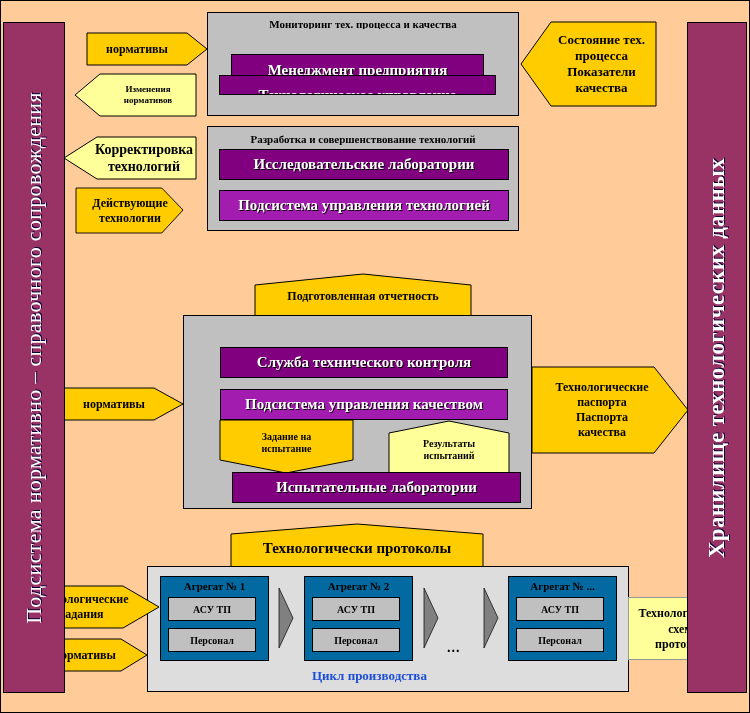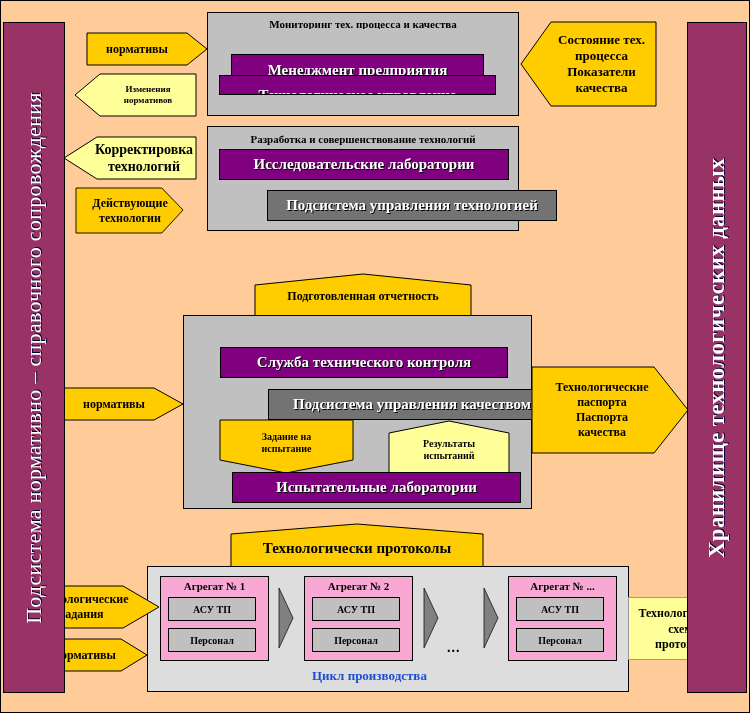--- a/index.html
+++ b/index.html
@@ -6,26 +6,26 @@
   body { width: 750px; height: 713px; position: relative; overflow: hidden; background: #ffffff; font-family: "Liberation Serif", serif; }
   #canvas { position: absolute; left: 0; top: 0; width: 748px; height: 711px; background: #ffcc99; border: 1px solid #000; overflow: hidden; }
   .abs { position: absolute; box-sizing: border-box; }
   .side { background: #993366; border: 1px solid #000; }
   .side-text { position: absolute; left: 50%; top: 50%; white-space: nowrap; color: #fff; font-weight: normal; font-size: 22px; transform: translate(-50%, -50%) rotate(-90deg); text-shadow: 1px 1px 0 #003; letter-spacing: 0.3px; }
   .panel { background: #c0c0c0; border-left: 1px solid #000; border-bottom: 1px solid #000; }
   .panel-shadow { border-right: 1px solid #000; }
   .panel-title { position: absolute; left: 0; right: 0; text-align: center; font-weight: bold; font-size: 11px; color: #000; white-space: nowrap; overflow: hidden; }
   .bar { display: flex; align-items: center; justify-content: center; color: #fff; font-size: 15px; font-weight: bold; border: 1px solid #000; white-space: nowrap; overflow: hidden; text-shadow: 1px 1px 0 #000; }
   .bar.purple { background: #800080; }
-  .bar.plum { background: #737373; margin-left: 48px; }
+  .bar.plum { background: #a21caf; }
   .shape { position: absolute; }
   .shape svg { position: absolute; left: 0; top: 0; width: 100%; height: 100%; overflow: visible; }
   .shape .label { position: absolute; display: flex; align-items: center; justify-content: center; text-align: center; font-weight: bold; color: #000; line-height: 1.25; white-space: pre-line; overflow: hidden; }
   .cycle { background: #dddddd; border: 1px solid #000; }
-  .agg { background: #f9a8d4; border: 1px solid #000; }
+  .agg { background: #0369a1; border: 1px solid #000; }
   .agg-title { position: absolute; left: 0; right: 0; top: 3px; text-align: center; font-size: 11px; font-weight: bold; color: #000; white-space: nowrap; }
   .agg-item { position: absolute; left: 7px; right: 12px; background: #c0c0c0; border: 1px solid #000; display: flex; align-items: center; justify-content: center; font-size: 10px; font-weight: bold; color: #000; overflow: hidden; white-space: nowrap; }
   .cycle-label { position: absolute; font-weight: bold; font-size: 13px; color: #1d4ed8; white-space: nowrap; }
   .dots { position: absolute; font-weight: bold; font-size: 14px; color: #000; letter-spacing: 1px; }
 </style>
 </head>
 <body>
 
 <div id="canvas">
 

